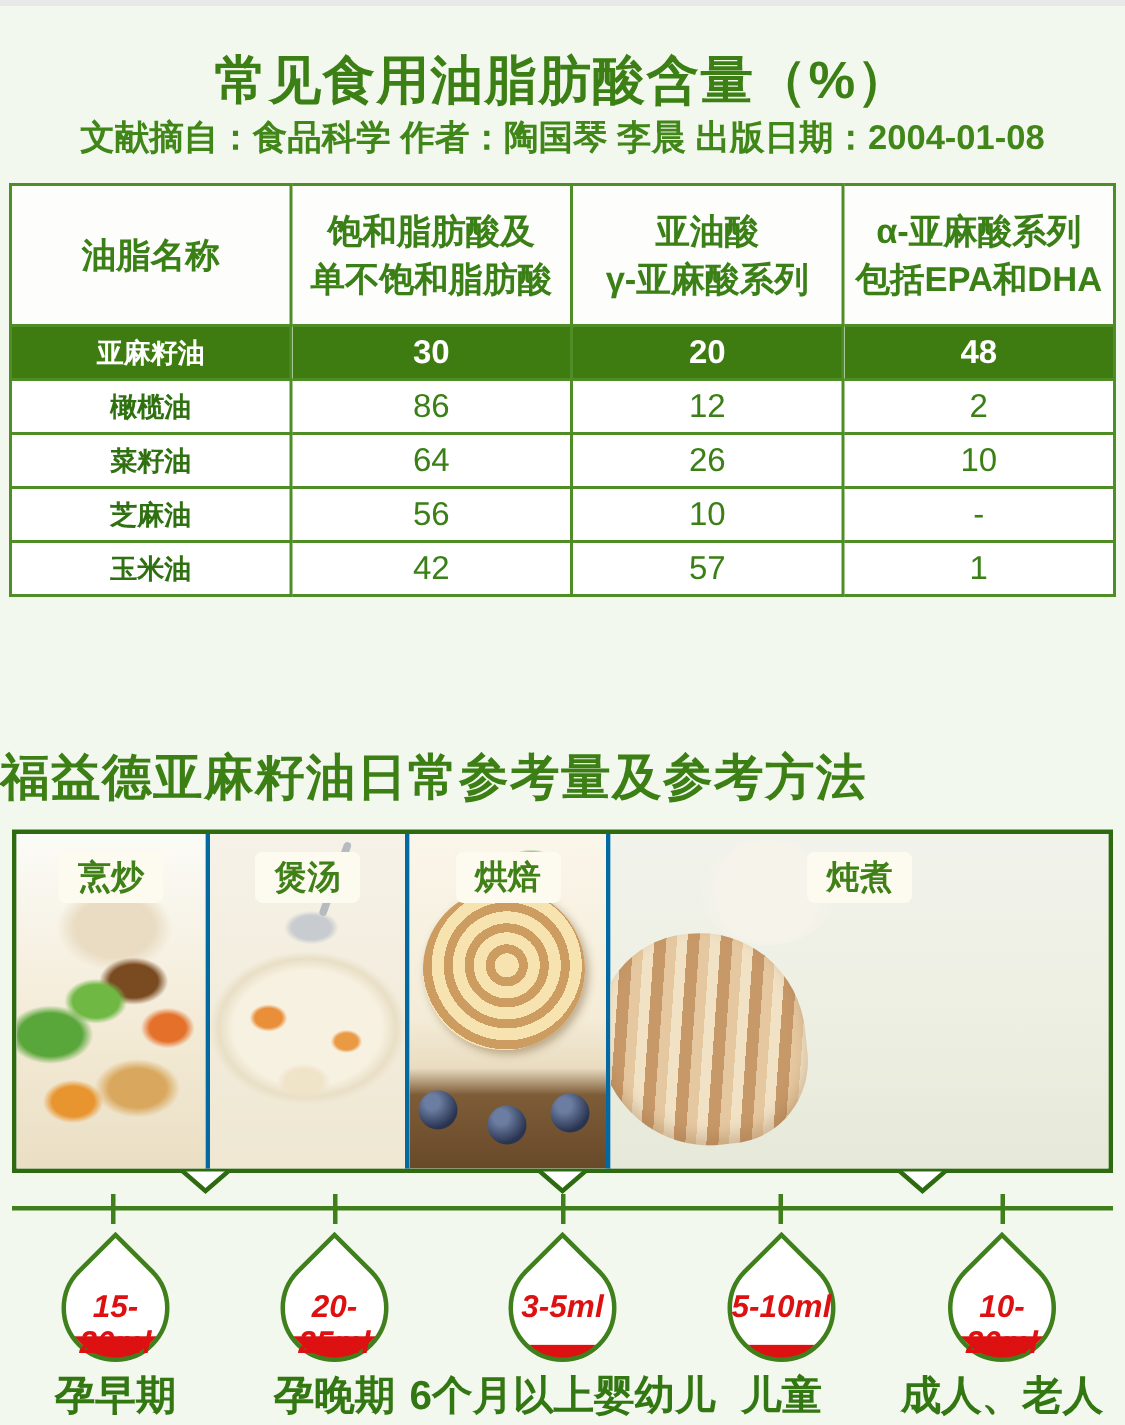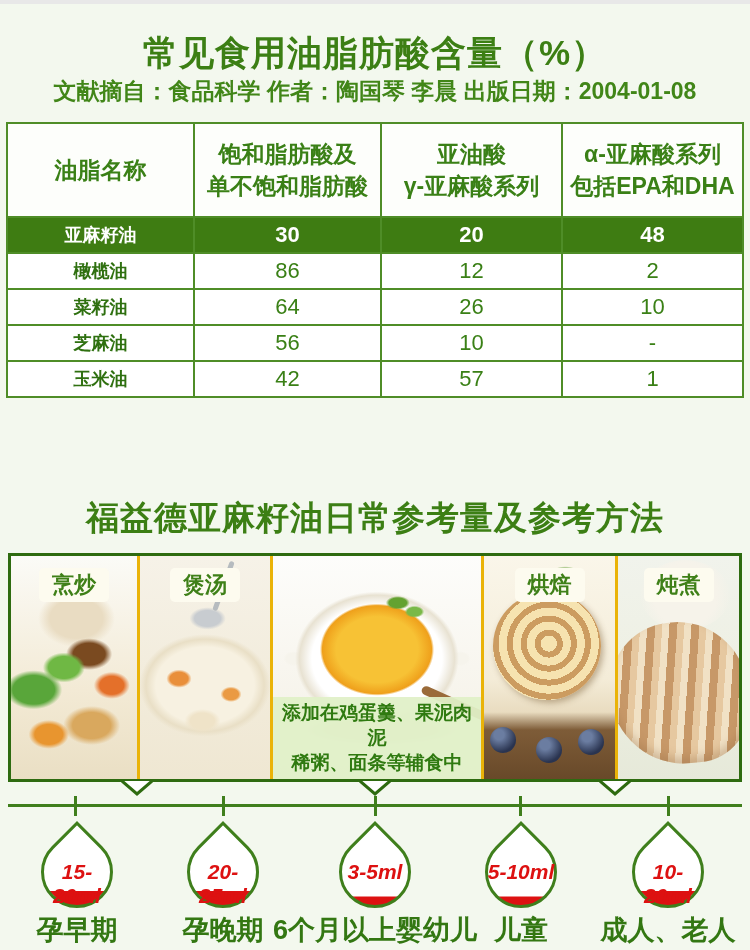--- a/index.html
+++ b/index.html
@@ -28,27 +28,27 @@
   .oil-table thead tr { height:94px; }
   .oil-table th { font-size:23px; font-weight:bold; color:#3a8016; line-height:1.4; background:#fdfefb; }
   .oil-table tbody tr { height:36px; }
   td.name { font-size:18px; font-weight:bold; color:#2f7010; }
   td.val  { font-size:22px; color:#3a8016; }
   tr.hl { background:#3e7c12; }
   tr.hl td { color:#ffffff; font-weight:bold; }
   
   .section-title {
     position:absolute; top:492px; left:0; width:100%;
-    text-align:center; font-size:33px; font-weight:bold; color:#3c7f14; letter-spacing:1px;
+    text-align:left; font-size:33px; font-weight:bold; color:#3c7f14; letter-spacing:1px;
   }
   .panels {
     position:absolute; top:549px; left:8px; width:734px; height:229px;
     background:#fff; border:3px solid #2e6b10; box-sizing:border-box; display:flex;
   }
-  .panel { position:relative; height:100%; border-right:3px solid #eab308; flex:0 0 auto; overflow:hidden; }
+  .panel { position:relative; height:100%; border-right:3px solid #0369a1; flex:0 0 auto; overflow:hidden; }
   .panel:last-child { border-right:none; flex:1 1 auto; }
   .p1{width:126px} .p2{width:130px} .p3{width:208px} .p4{width:131px}
   .art { position:absolute; left:0; top:0; right:0; bottom:0; }
   .art1 {
     background:
       radial-gradient(38px 26px at 18% 60%, #59a63a 0 55%, rgba(89,166,58,0) 75%),
       radial-gradient(28px 20px at 42% 50%, #6fb844 0 55%, rgba(111,184,68,0) 75%),
       radial-gradient(32px 22px at 62% 44%, #7a4a20 0 50%, rgba(122,74,32,0) 72%),
       radial-gradient(28px 20px at 30% 80%, #e8952f 0 50%, rgba(232,149,47,0) 72%),
       radial-gradient(38px 26px at 64% 76%, #d9a85e 0 50%, rgba(217,168,94,0) 75%),
@@ -206,28 +206,20 @@
   <div class="panels">
     <div class="panel p1">
       <div class="art art1"></div>
       <div class="chip">烹炒</div>
     </div>
     <div class="panel p2">
       <div class="art art2"></div>
       <div class="spoon"></div>
       <div class="chip">煲汤</div>
     </div>
-    <div class="panel p3">
-      <div class="art art3"></div>
-      <div class="wspoon"></div>
-      <div class="caption">
-        <div>添加在鸡蛋羹、果泥肉泥</div>
-        <div>稀粥、面条等辅食中</div>
-      </div>
-    </div>
     <div class="panel p4">
       <div class="art art4"></div>
       <div class="roll"></div>
       <div class="berry b1"></div>
       <div class="berry b2"></div>
       <div class="berry b3"></div>
       <div class="chip">烘焙</div>
     </div>
     <div class="panel p5">
       <div class="art art5"></div>

